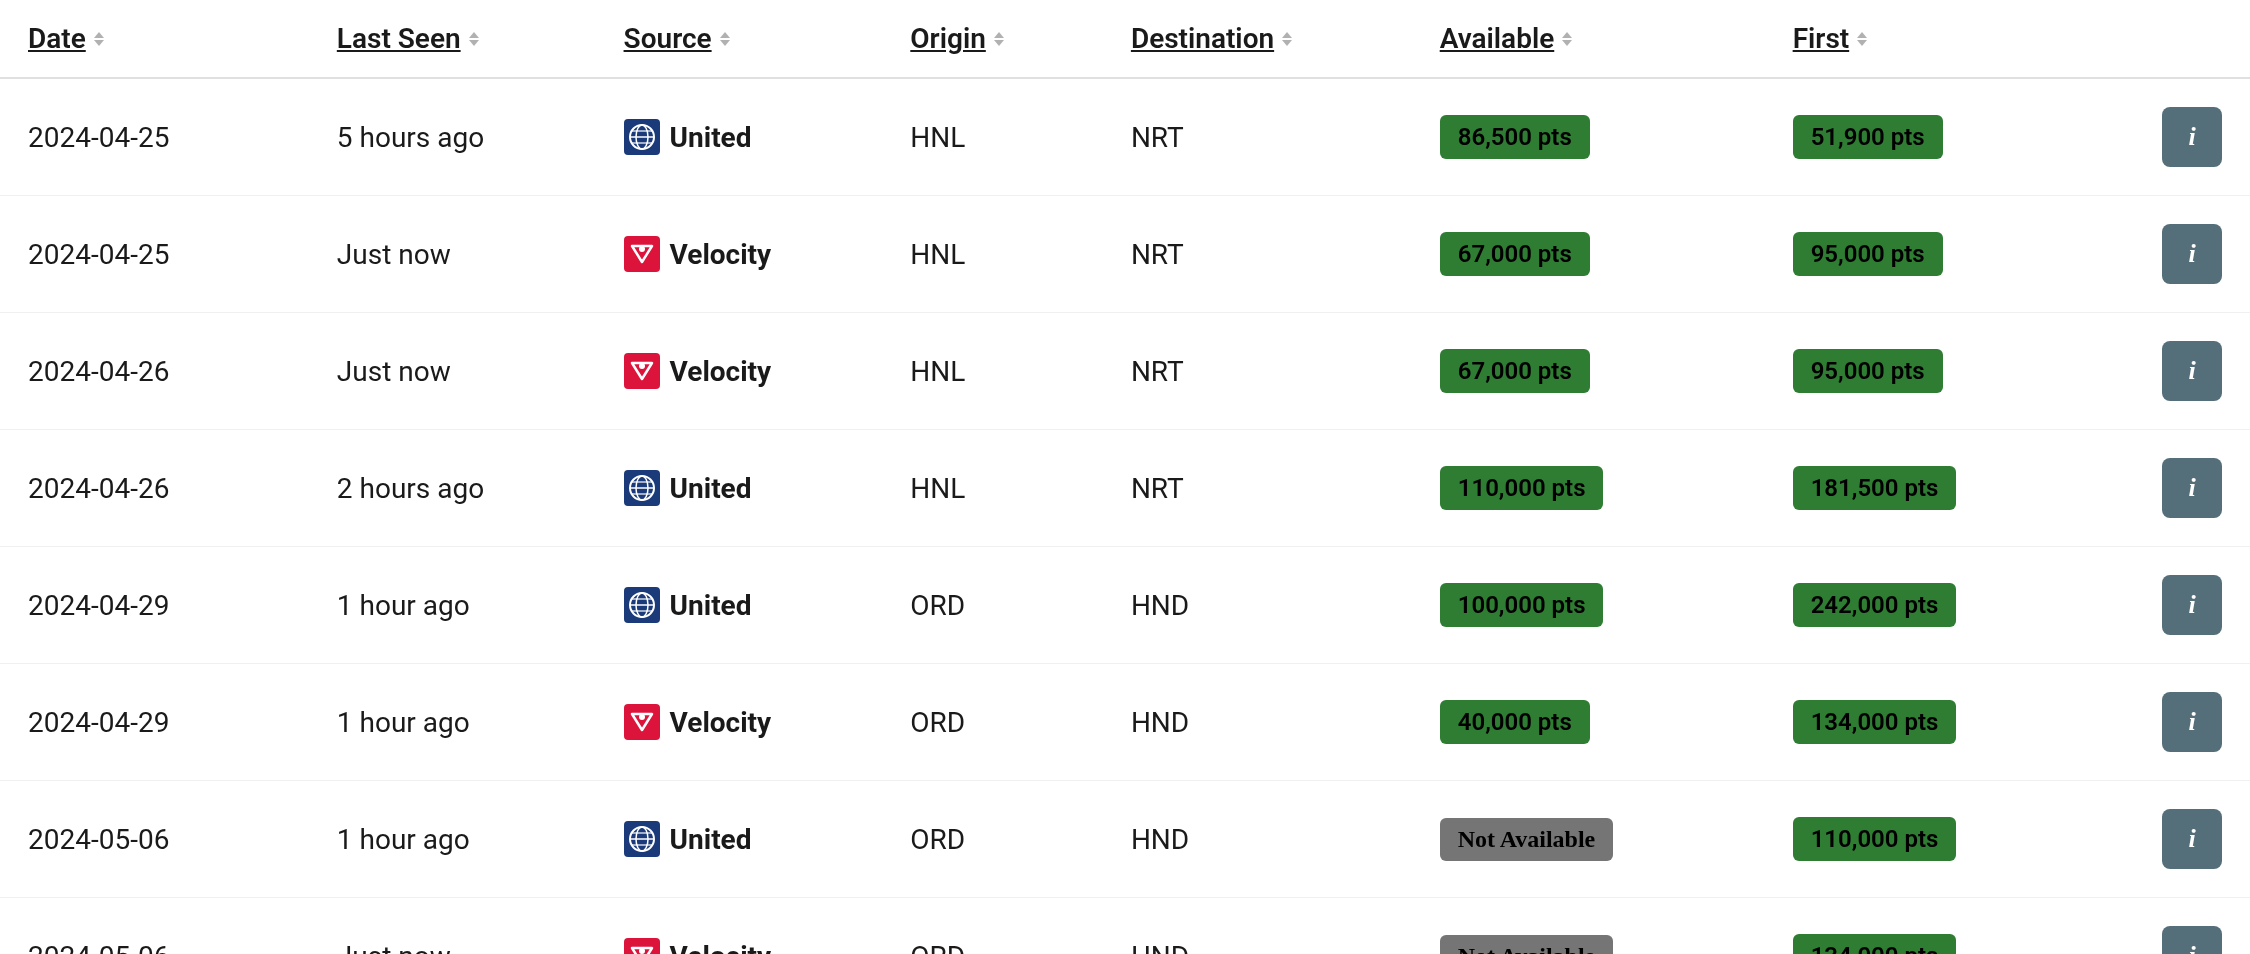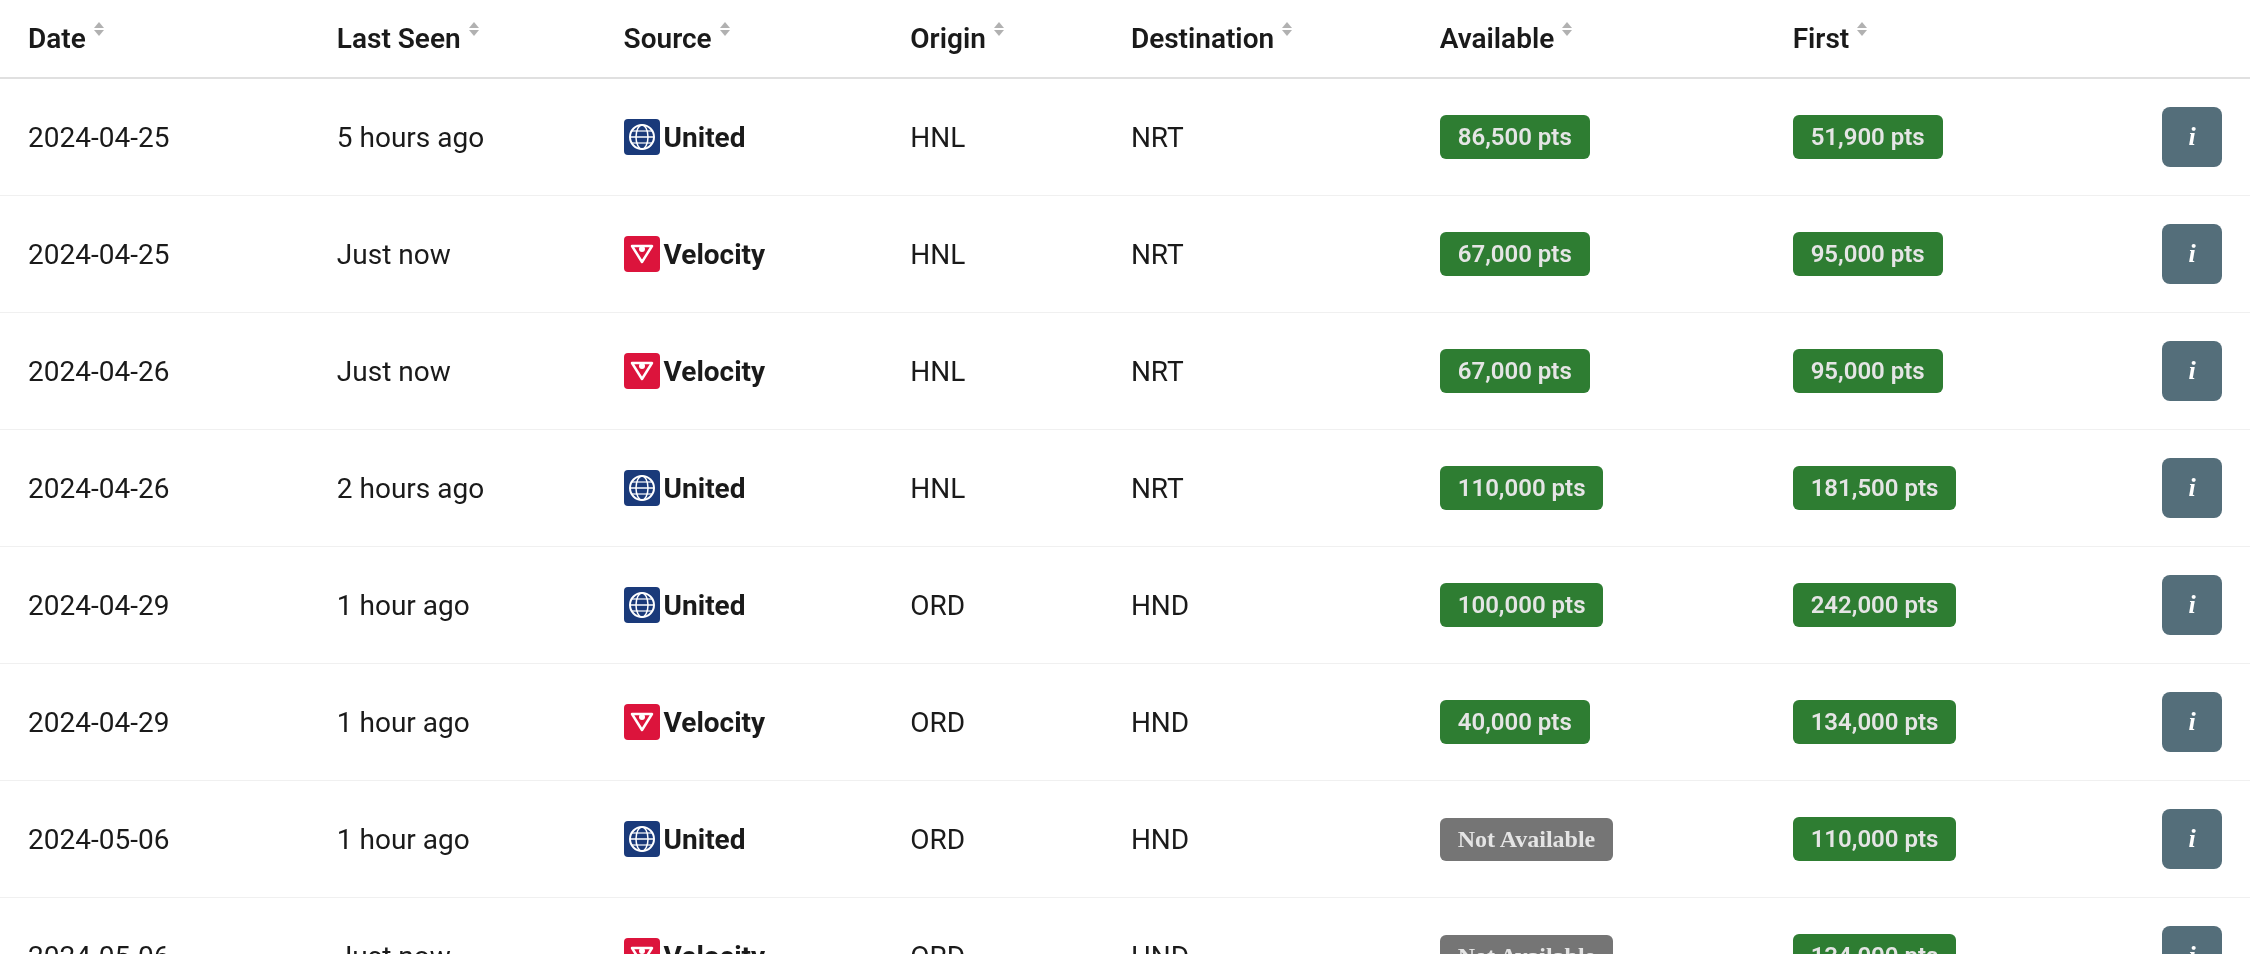--- a/index.html
+++ b/index.html
@@ -36,22 +36,23 @@
       font-weight: 600;
       color: #1a1a1a;
       font-size: 28px;
       white-space: nowrap;
       cursor: pointer;
       user-select: none;
     }
 
     th .th-inner {
       display: flex;
-      align-items: flex-start;
+      align-items: center;
       gap: 8px;
+      text-decoration: underline;
     }
 
     .sort-icon {
       display: inline-flex;
       flex-direction: column;
       gap: 2px;
       opacity: 0.5;
     }
 
     .sort-icon span {
@@ -76,21 +77,21 @@
       padding: 28px 28px;
       color: #1a1a1a;
       font-size: 28px;
       border-bottom: 1px solid #f0f0f0;
       vertical-align: middle;
     }
 
     .source-cell {
       display: flex;
       align-items: center;
-      gap: 4px;
+      gap: 10px;
       font-weight: 700;
     }
 
     .source-icon {
       width: 36px;
       height: 36px;
       border-radius: 4px;
       display: flex;
       align-items: center;
       justify-content: center;
@@ -108,21 +109,21 @@
     .velocity-icon {
       background: #dc143c;
       color: white;
       font-size: 14px;
       font-weight: 900;
     }
 
     .pts-badge {
       display: inline-block;
       background: #2e7d32;
-      color: #e5e5e5;
+      color: #000000;
       border-radius: 6px;
       padding: 8px 18px;
       font-size: 24px;
       font-weight: 600;
       white-space: nowrap;
     }
 
     .pts-badge.not-available {
       background: #757575;
       font-family: Liberation Serif, serif;

